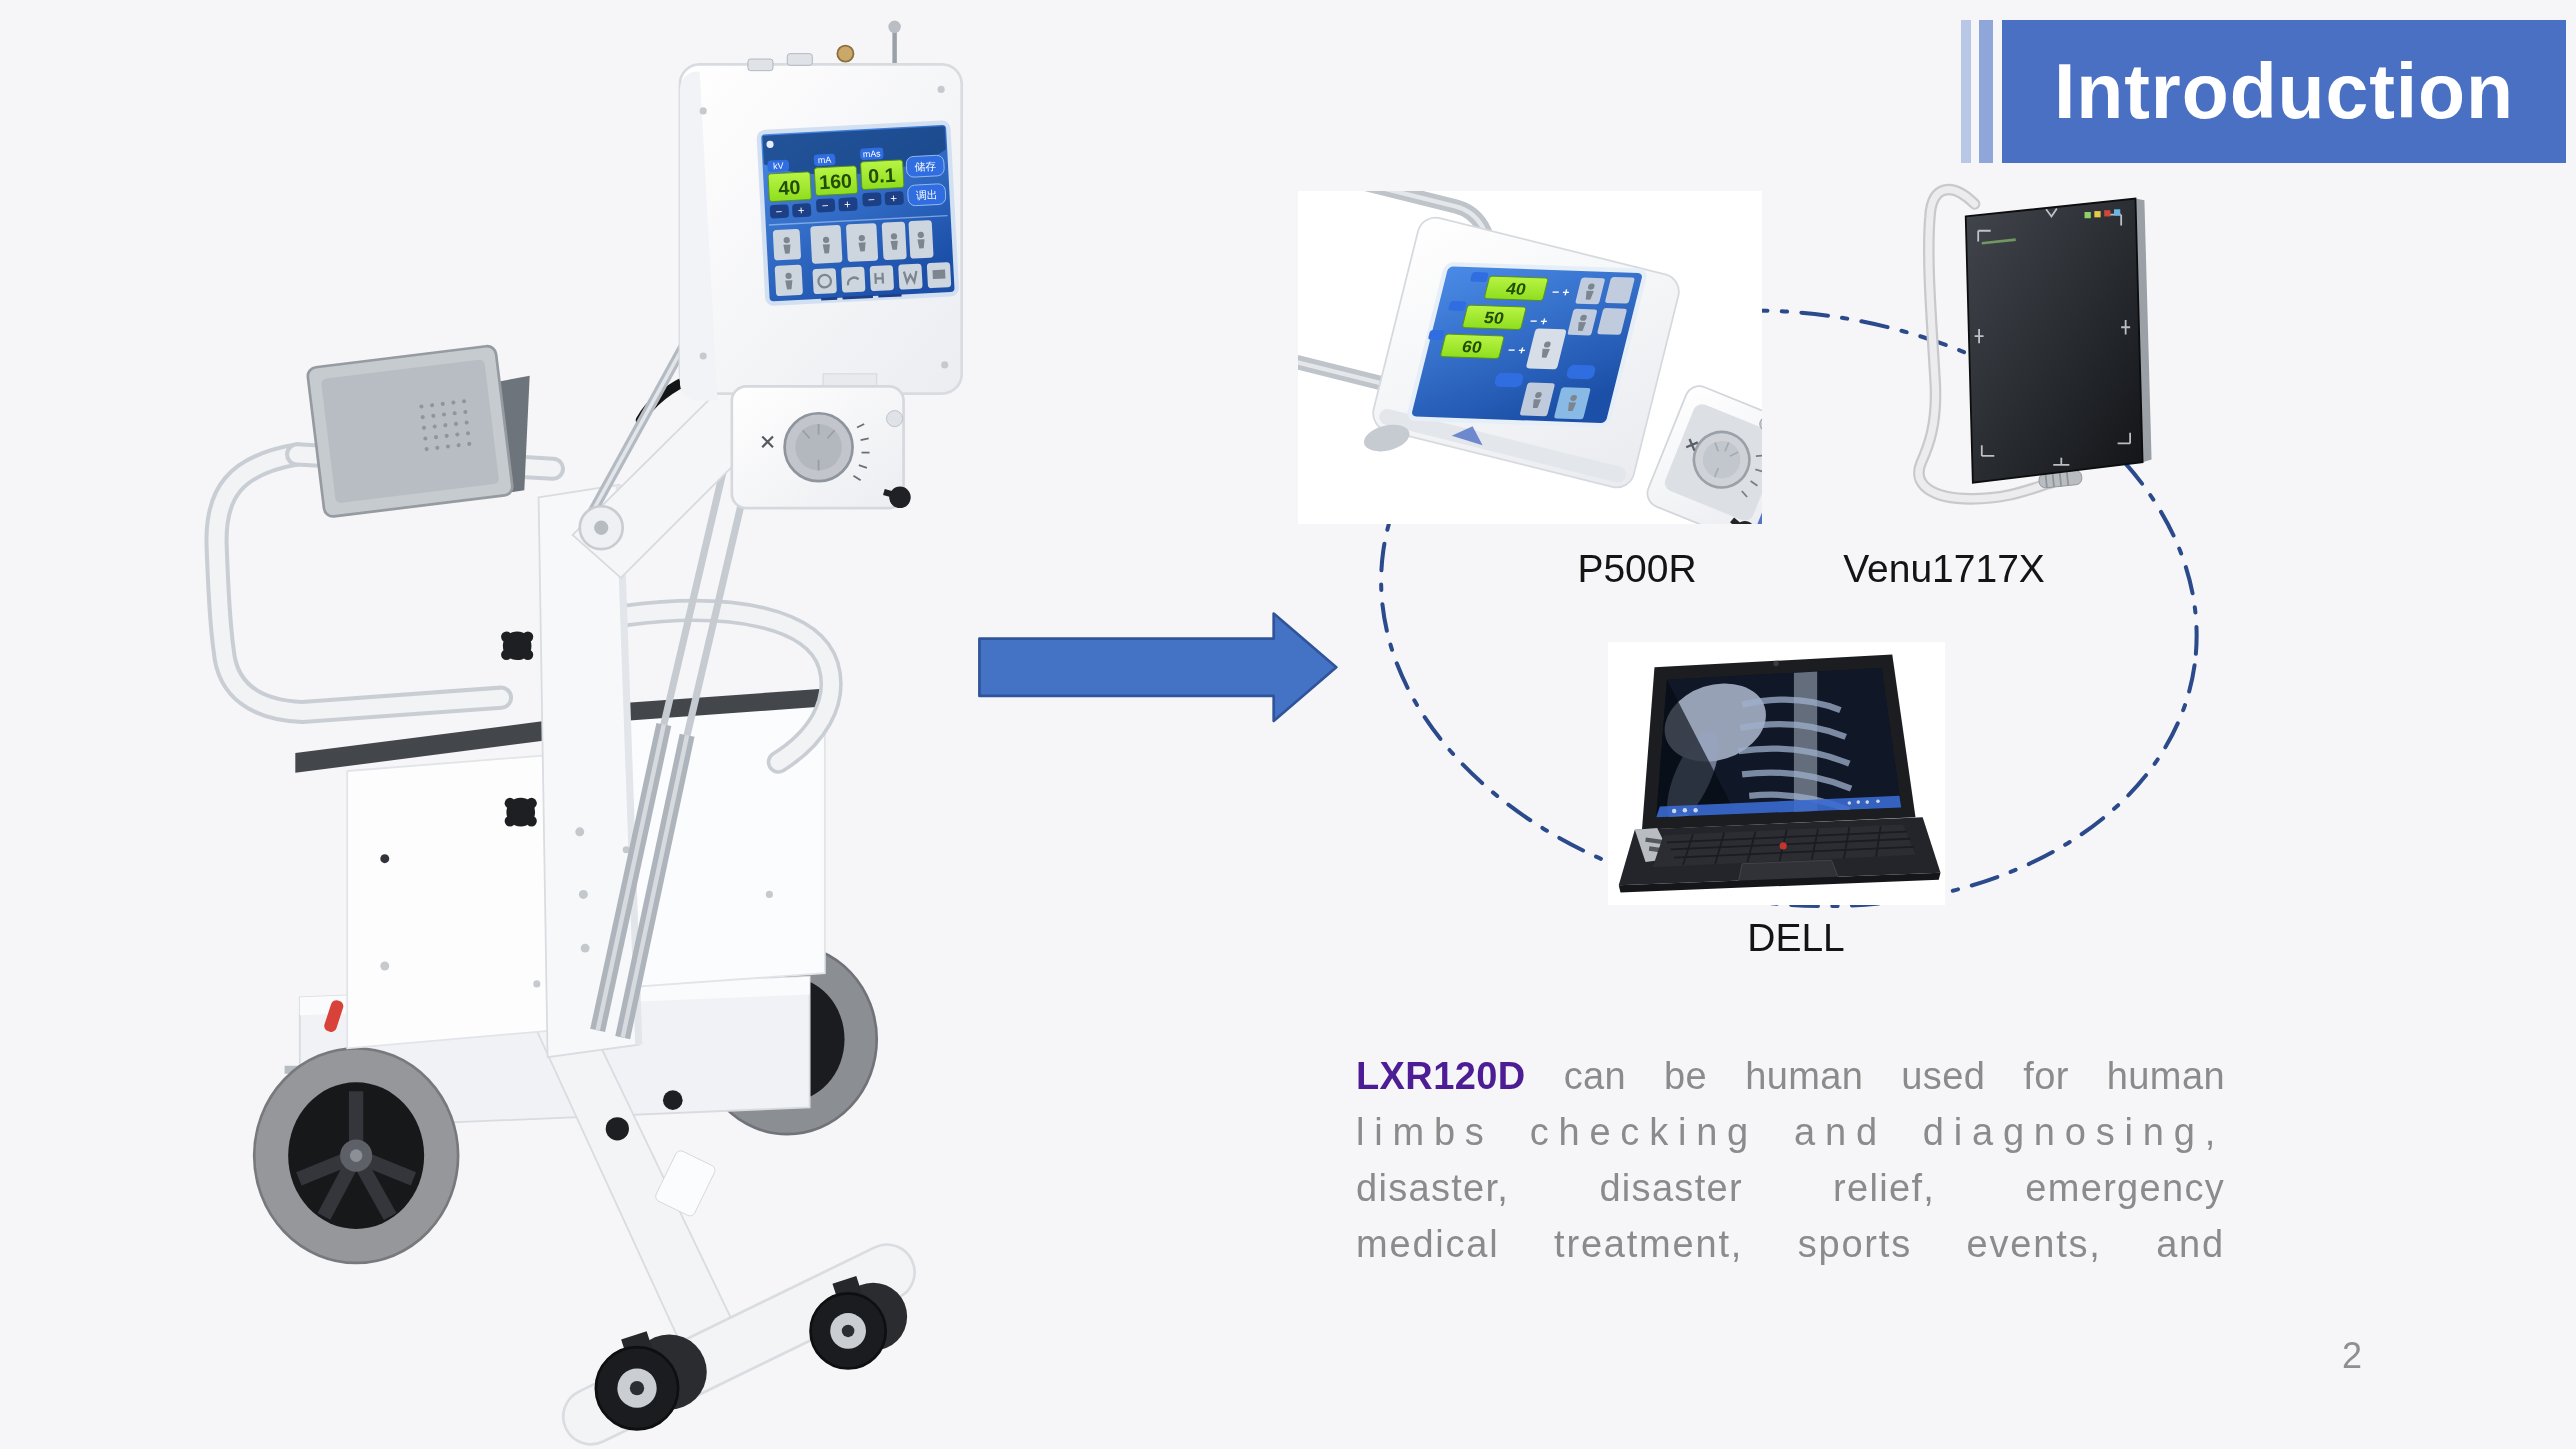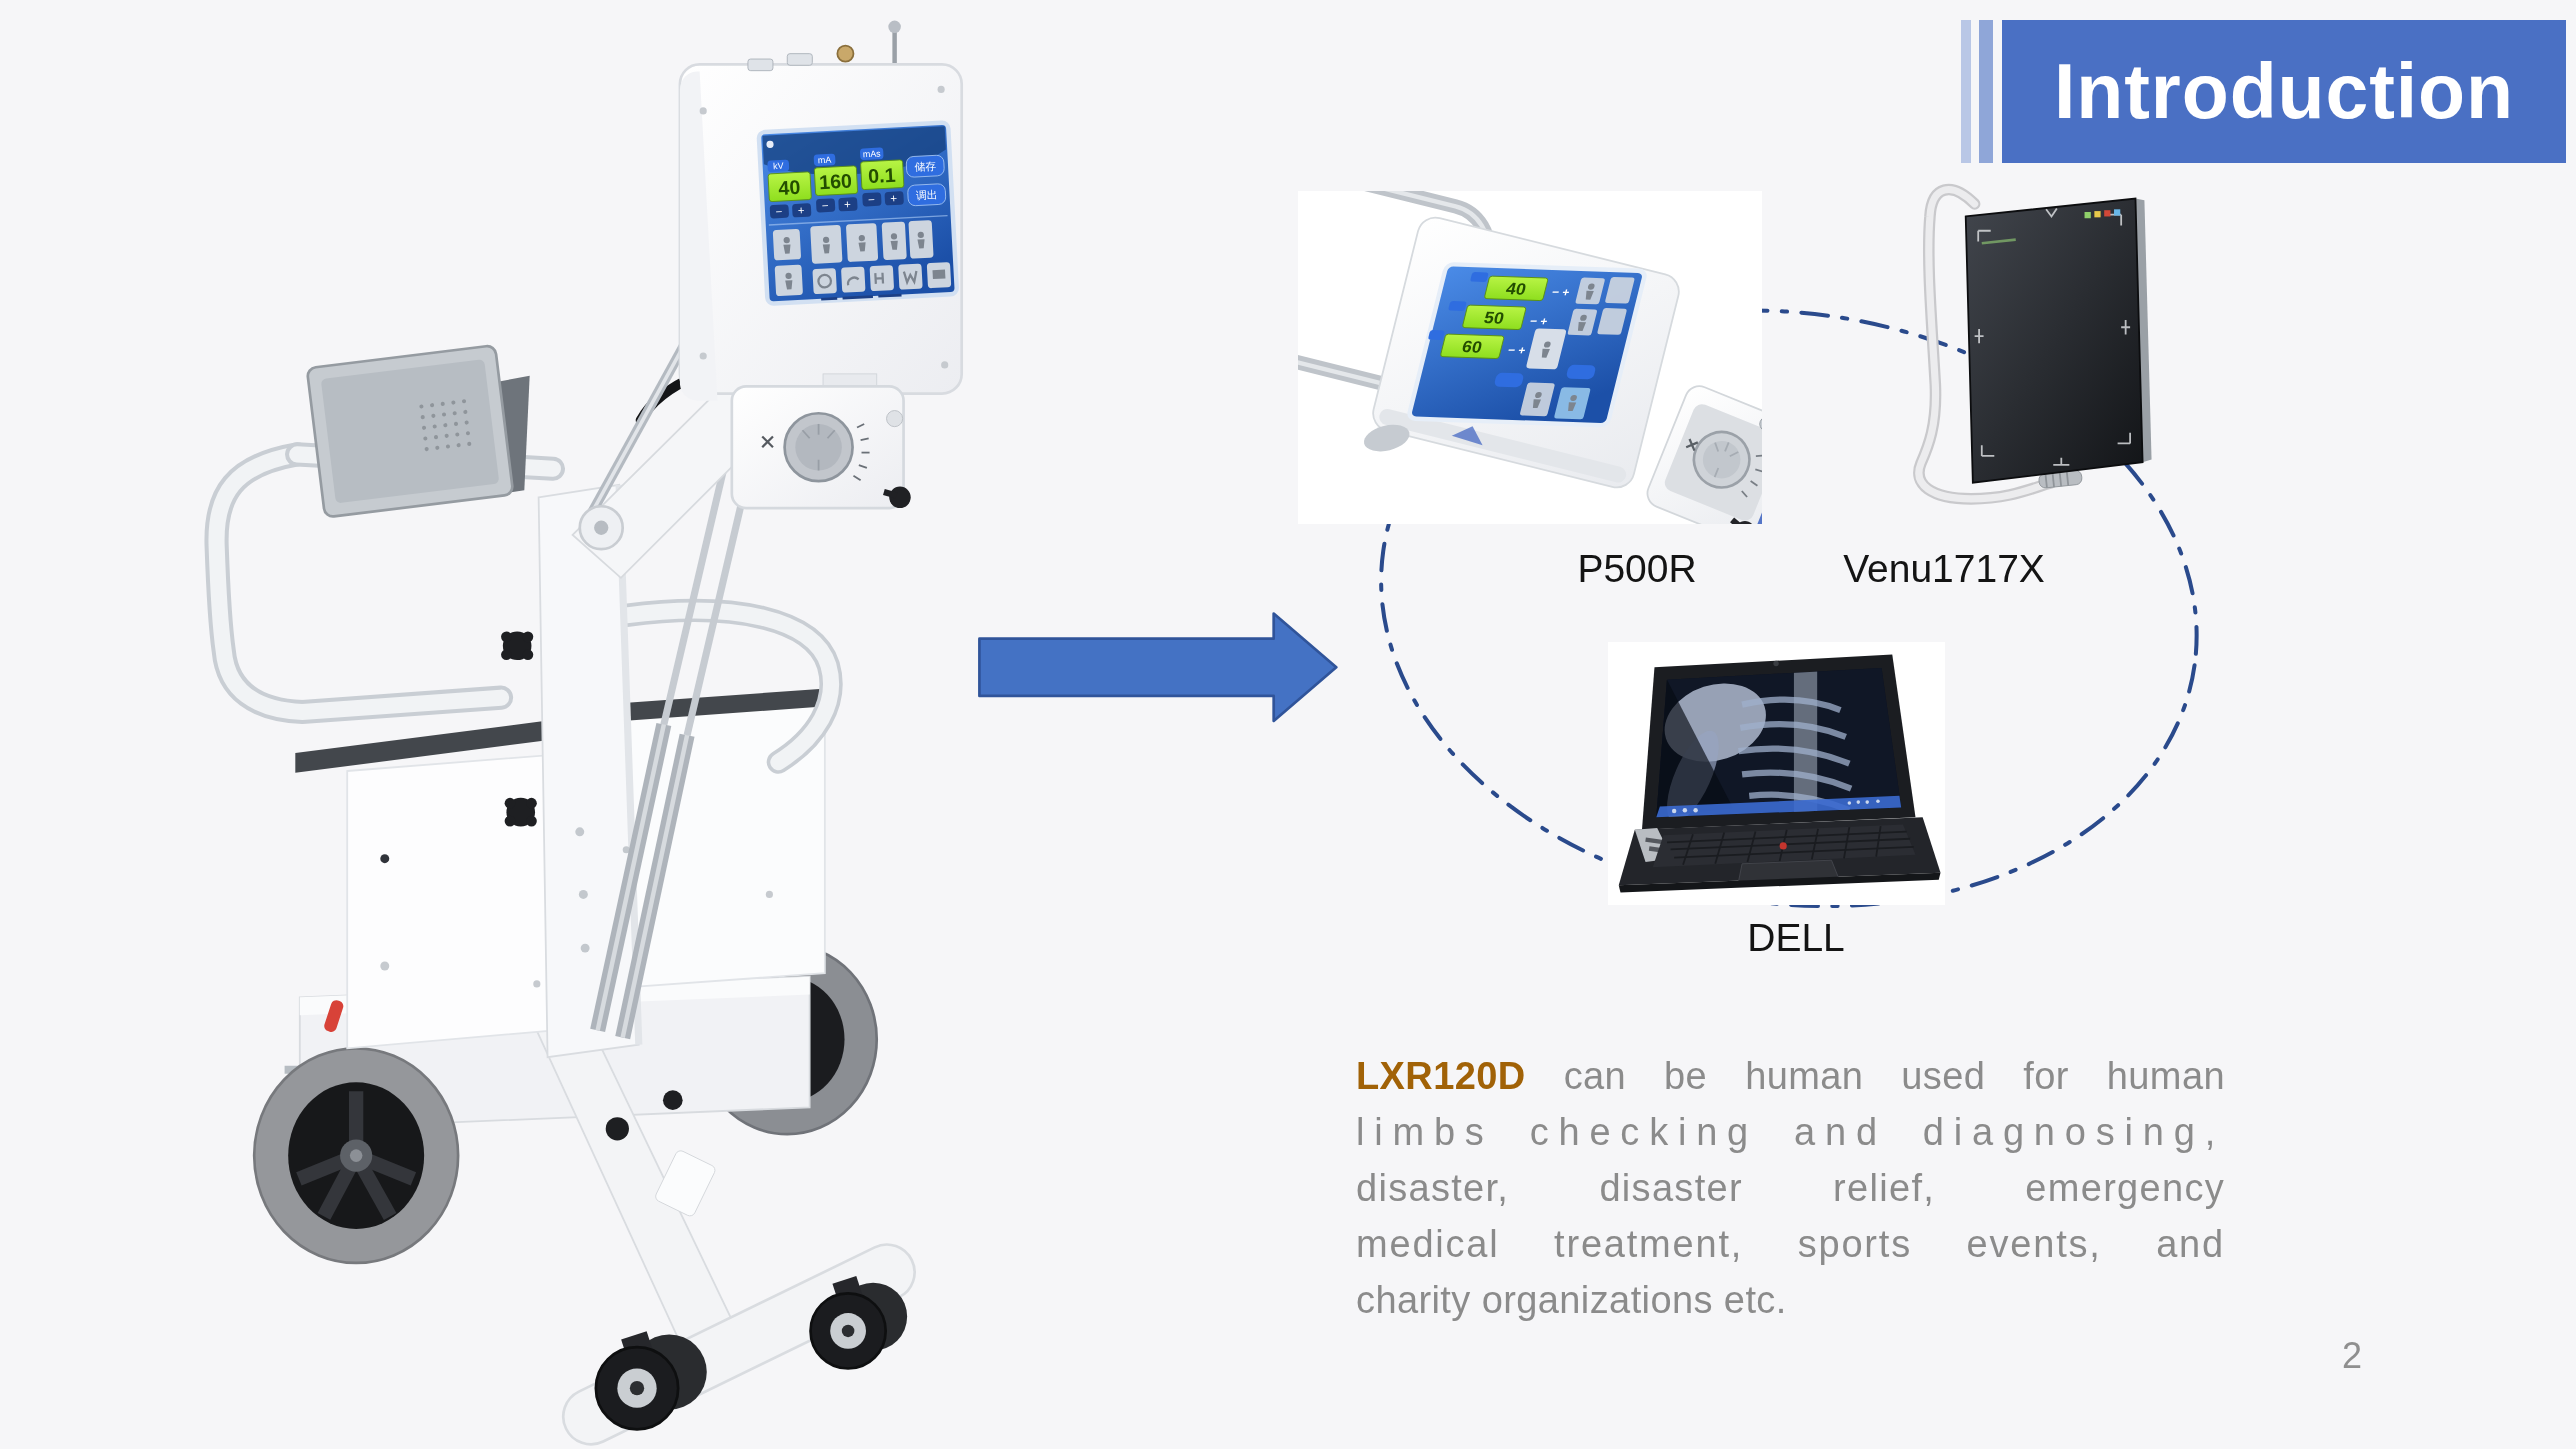--- a/index.html
+++ b/index.html
@@ -31,21 +31,21 @@
   
   .bodytext{position:absolute;left:1356px;top:1048px;width:869px;z-index:4;
             font-size:38px;line-height:56px;color:#8b8b8b;}
   .bodytext .ln{text-align:justify;text-align-last:justify;white-space:nowrap;}
   .bodytext .ln1{letter-spacing:0.4px;}
   .bodytext .ln2{letter-spacing:9.8px;}
   .bodytext .ln3{letter-spacing:8px;}
   .bodytext .ln4{letter-spacing:1.3px;}
   .bodytext .ln5{letter-spacing:1.8px;}
   .bodytext .ln6{text-align:left;text-align-last:left;letter-spacing:0.4px;}
-  .bodytext .model{font-weight:bold;color:#a16207;}
+  .bodytext .model{font-weight:bold;color:#4c1d95;}
 
   .pagenum{position:absolute;left:2342px;top:1335px;font-size:36px;color:#8f8f8f;z-index:4;}
 </style>
 </head>
 <body>
 
 <div class="slide">
 
   <svg class="deco-layer" width="2576" height="1449" viewBox="0 0 2880 1620">
     <ellipse cx="2000" cy="680" rx="458" ry="330" transform="rotate(8 2000 680)" fill="none" stroke="#2a4a8c" stroke-width="4.5" stroke-dasharray="30 16 6 16" stroke-linecap="round"></ellipse>
@@ -539,19 +539,18 @@
 
   <div class="prod-label lbl-p500r">P500R</div>
   <div class="prod-label lbl-venu">Venu1717X</div>
   <div class="prod-label lbl-dell">DELL</div>
 
   <div class="bodytext">
     <div class="ln ln1"><span class="model">LXR120D</span><span> can be human used for human</span></div>
     <div class="ln ln2">limbs checking and diagnosing,</div>
     <div class="ln ln4">disaster, disaster relief, emergency</div>
     <div class="ln ln5">medical treatment, sports events, and</div>
-    <div class="ln ln6">charity organizations etc.</div>
   </div>
 
   <div class="pagenum">2</div>
 
 </div>
 
 
 </body></html>

